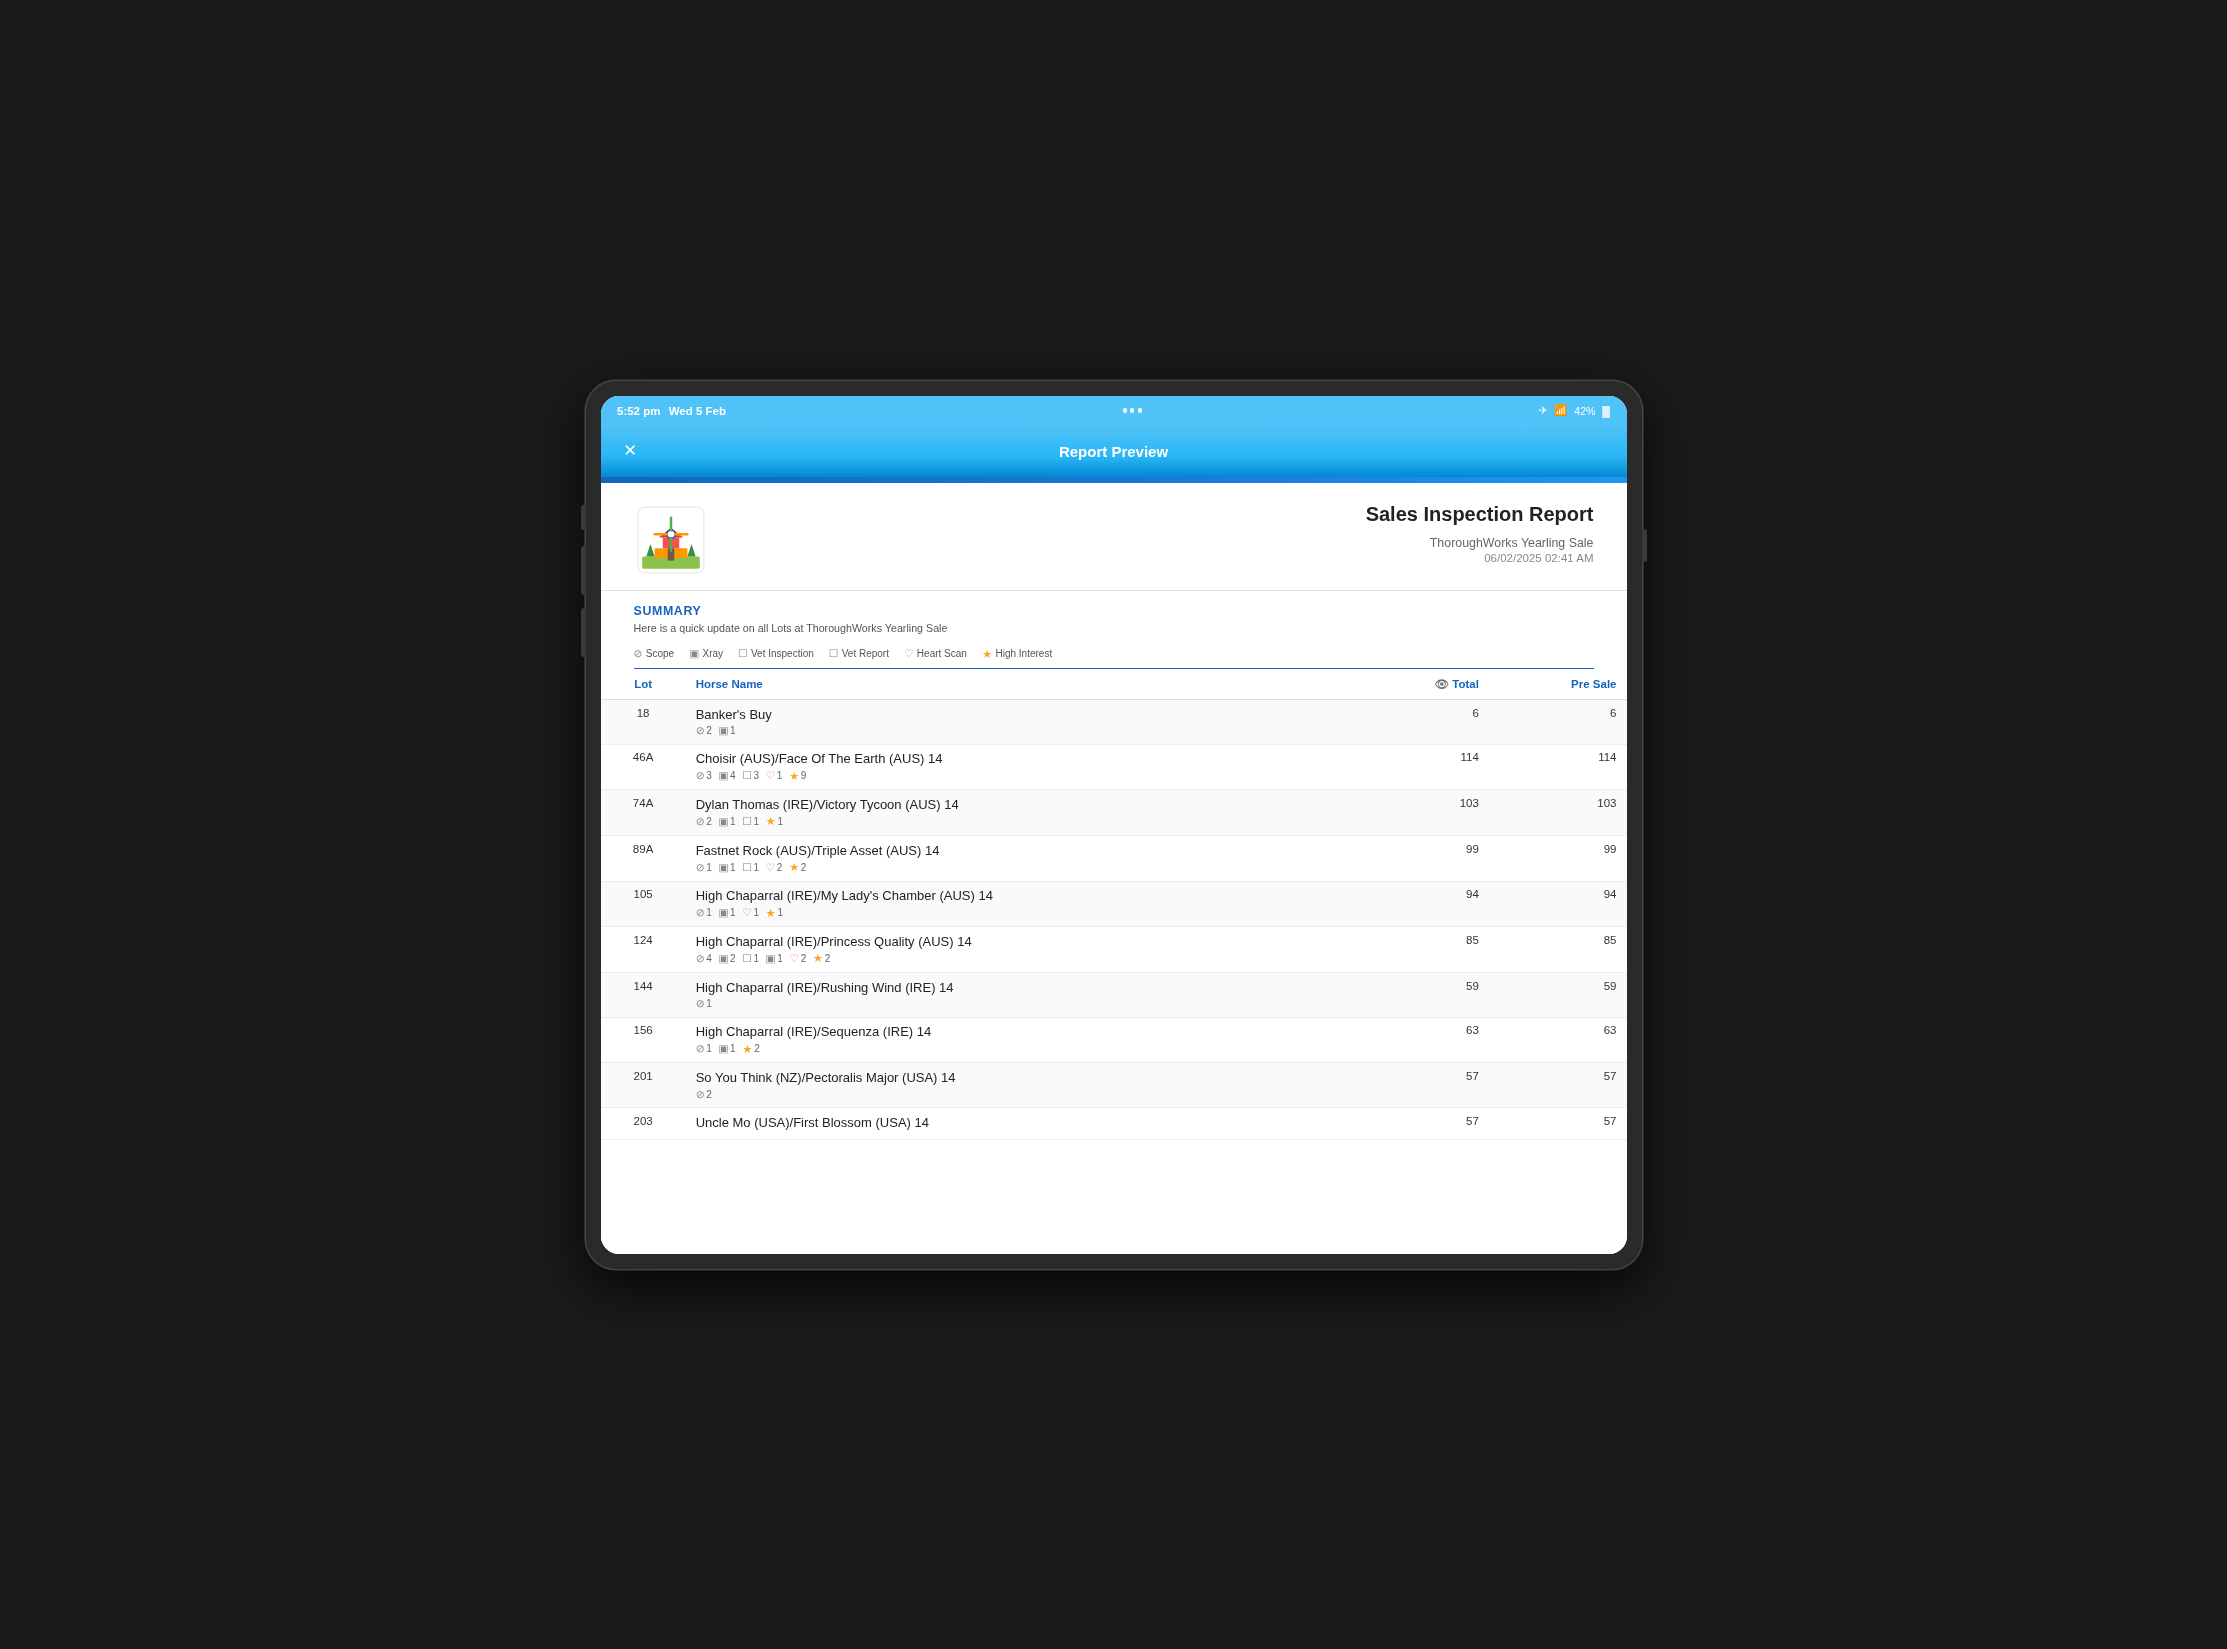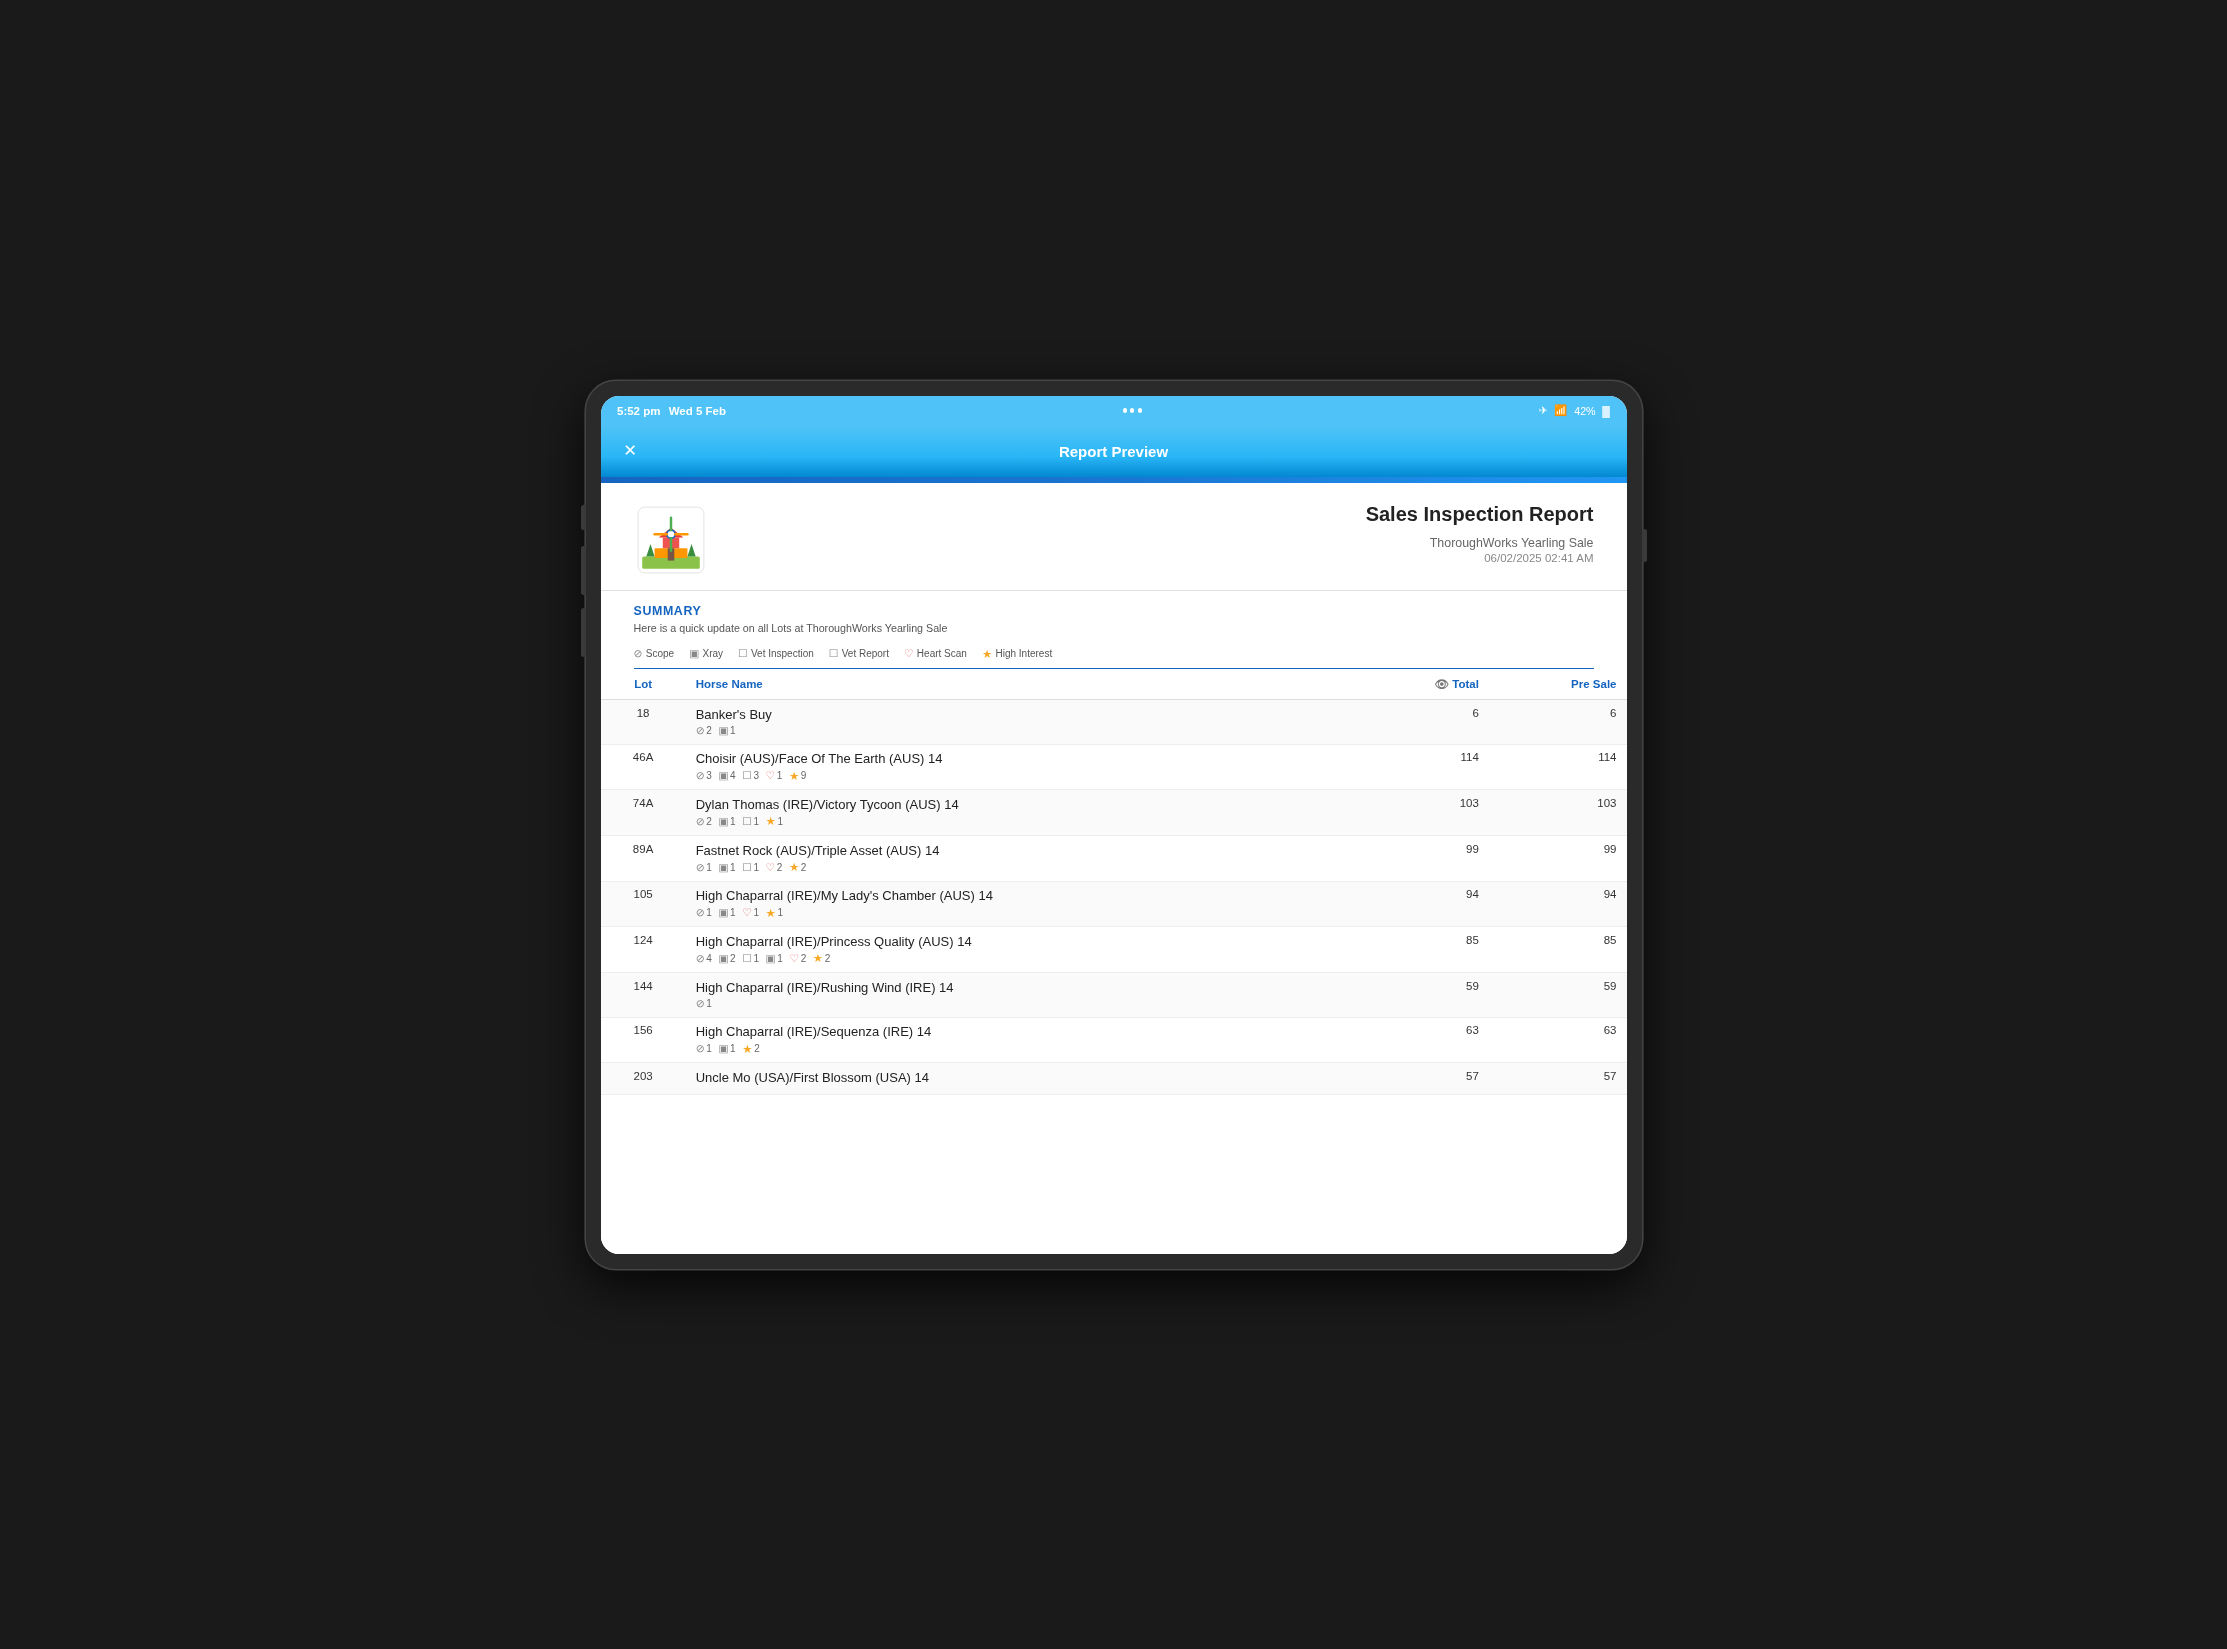--- a/index.html
+++ b/index.html
@@ -638,20 +638,34 @@
                   <span class="icon-badge">
                     <span class="icon-star">★</span>
                     <span>2</span>
                   </span>
                 </div>
               </td>
               <td class="td-total">63</td>
               <td class="td-presale">63</td>
             </tr>
             <tr>
+              <td class="td-lot">201</td>
+              <td>
+                <div class="horse-name">So You Think (NZ)/Pectoralis Major (USA) 14</div>
+                <div class="icons-row">
+                  <span class="icon-badge">
+                    <span class="icon-scope">⊘</span>
+                    <span>2</span>
+                  </span>
+                </div>
+              </td>
+              <td class="td-total">57</td>
+              <td class="td-presale">57</td>
+            </tr>
+            <tr>
               <td class="td-lot">203</td>
               <td>
                 <div class="horse-name">Uncle Mo (USA)/First Blossom (USA) 14</div>
               </td>
               <td class="td-total">57</td>
               <td class="td-presale">57</td>
             </tr>
           </tbody>
       </table>
 

